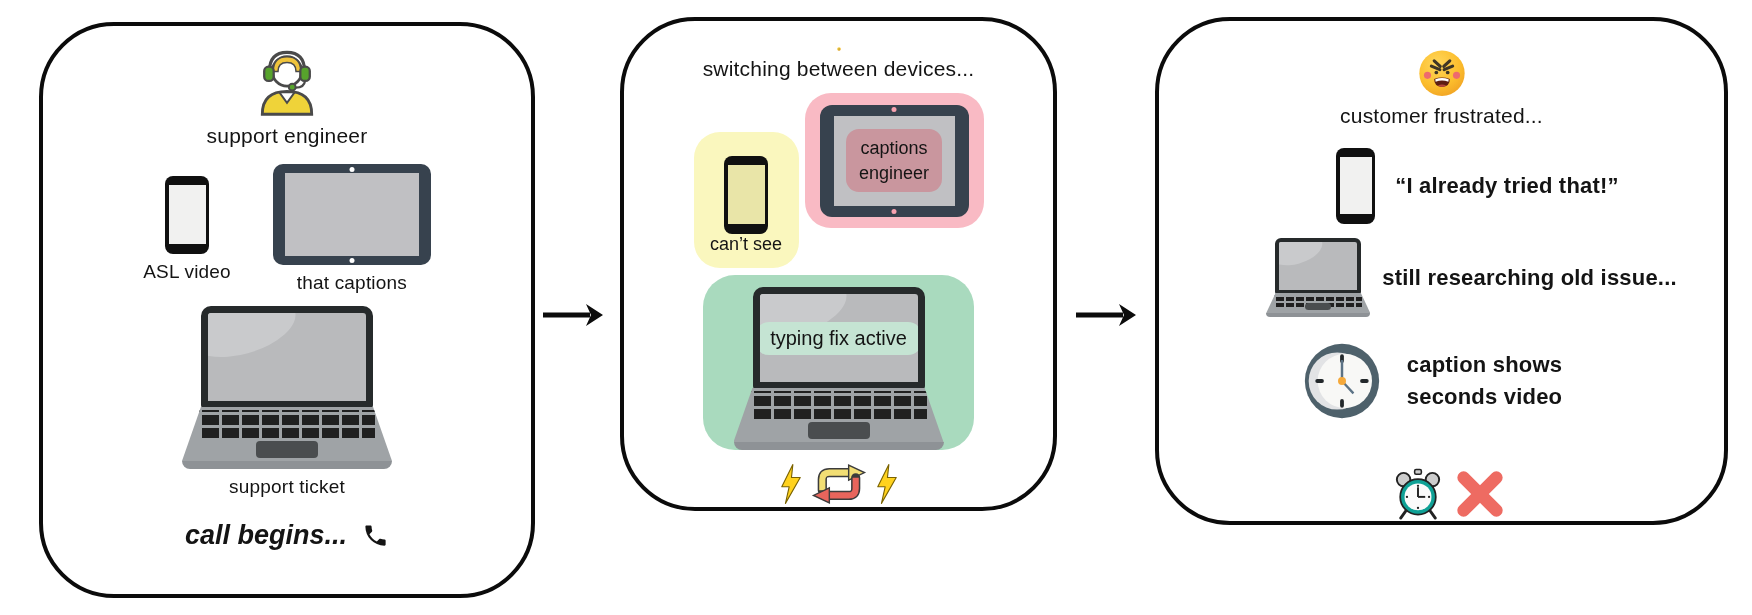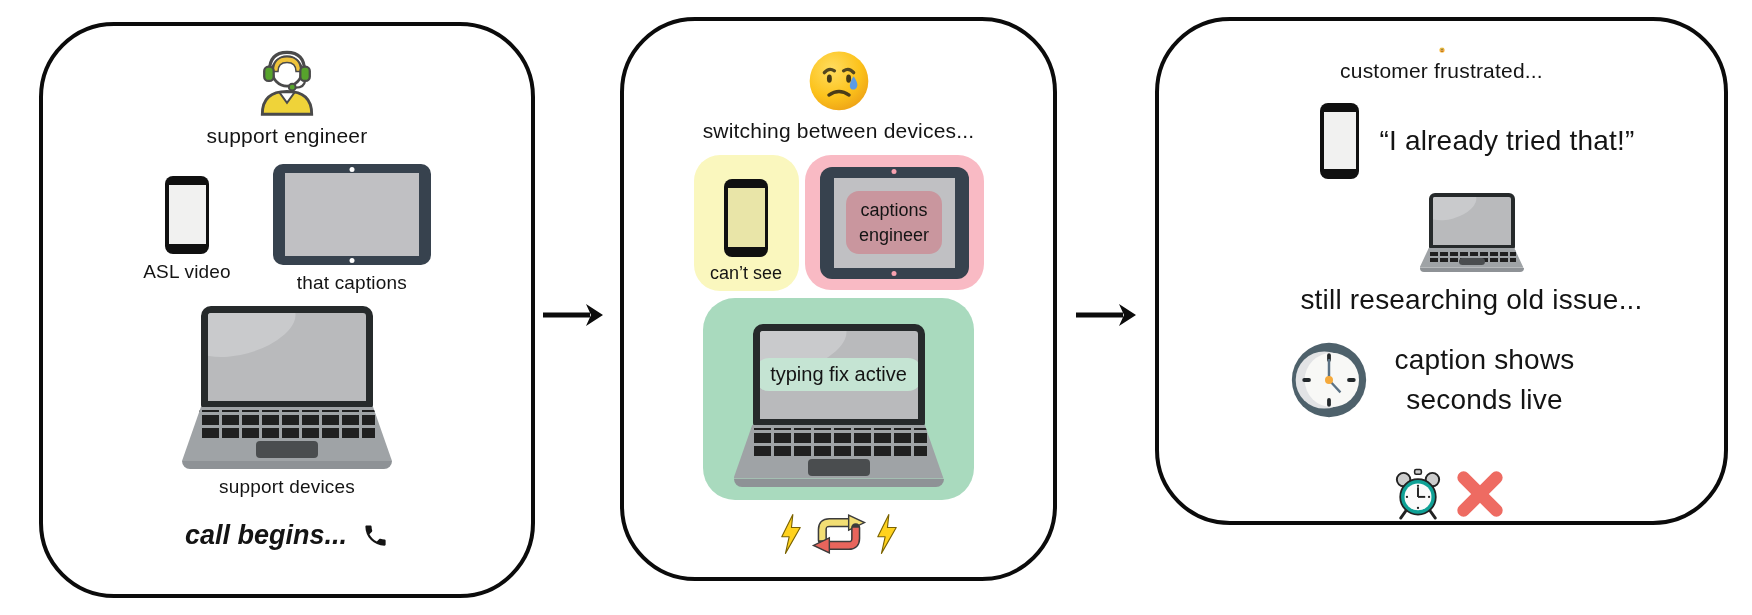--- a/index.html
+++ b/index.html
@@ -3,21 +3,21 @@
 <meta charset="utf-8">
 <style>
   * { margin:0; padding:0; box-sizing:border-box; }
   html,body { width:1752px; height:615px; background:#ffffff; overflow:hidden;
     font-family:"Liberation Sans","DejaVu Sans",sans-serif; color:#141414; }
   .stage { position:relative; width:1752px; height:615px; }
 
   .panel { position:absolute; background:#fff; border:4.5px solid #0b0b0b; border-radius:75px;
     display:flex; flex-direction:column; align-items:center; }
   .panel-1 { left:39px;  top:22px; width:496px; height:576px; padding-top:16px; }
-  .panel-2 { left:620px; top:17px; width:437px; height:564px; padding-top:26px; }
+  .panel-2 { left:620px; top:17px; width:437px; height:494px; padding-top:26px; }
   .panel-3 { left:1155px;top:17px; width:573px; height:508px; padding-top:26px; }
 
   .flow-arrow { position:absolute; }
   .flow-arrow-1 { left:542px;  top:302px; }
   .flow-arrow-2 { left:1075px; top:302px; }
 
   .caption { font-size:21px; font-weight:500; letter-spacing:.2px; }
   .heading { font-size:21px; font-weight:500; letter-spacing:.2px; margin-top:6px; }
 
   
@@ -62,41 +62,41 @@
   .p1-devices { display:flex; align-items:center; gap:42px; margin-top:16px; }
   .dev-col { display:flex; flex-direction:column; align-items:center; gap:7px; }
   .p1-tablet { width:158px; height:101px; }
   .p1-laptop { margin-top:12px; }
   .p1-footer { margin-top:22px; font-size:27px; font-style:italic; font-weight:600;
     display:flex; align-items:center; gap:15px; }
 
   
   .p2-cards { display:flex; align-items:flex-start; gap:6px; margin-top:12px; }
   .card-yellow { width:105px; height:136px; background:#faf7be; border-radius:26px;
-    display:flex; flex-direction:column; align-items:center; padding-top:24px; gap:6px; }
+    display:flex; flex-direction:column; align-items:center; padding-top:24px; gap:0;margin-top:39px; }
   .card-yellow .lbl { font-size:18px; font-weight:500; }
   .card-pink { width:179px; height:135px; background:#f9bac4; border-radius:26px;
     display:flex; align-items:center; justify-content:center; }
   .p2-tablet { width:149px; height:112px; border-radius:12px; }
   .p2-tablet .scr { left:14px; right:14px; top:11px; bottom:11px; }
   .rose-box { background:#c9969e; border-radius:13px; padding:7px 13px; text-align:center;
     font-size:18px; font-weight:500; line-height:1.35; }
   .card-green { width:271px; height:202px; background:#a9dabe; border-radius:32px; margin-top:7px;
     display:flex; align-items:center; justify-content:center; padding-top:12px; }
   .mint-pill { background:#c5e4d3; border-radius:14px; padding:5px 15px; font-size:20px;
     font-weight:500; position:relative; z-index:2; white-space:nowrap; }
   .p2-icons { display:flex; align-items:center; gap:7px; margin-top:11px; }
 
   
   .p3-row { display:flex; align-items:center; }
   .p3-row1 { margin-top:20px; gap:20px; transform:translateX(36px); }
-  .p3-row2 { margin-top:14px; gap:12px; transform:translateX(30px);flex-direction:column; }
+  .p3-row2 { margin-top:14px; gap:12px; transform:translateX(30px); }
   .p3-row3 { margin-top:24px; gap:24px;  transform:translateX(-10px); }
   .p3-row4 { margin-top:46px; gap:10px; transform:translateX(8px); }
-  .p3-text { font-size:28px; font-weight:400; letter-spacing:.2px; }
+  .p3-text { font-size:22px; font-weight:700; letter-spacing:.2px; }
   .p3-clock-lines { text-align:center; line-height:1.45; }
 </style>
 </head>
 <body>
 
 <div class="stage">
 
   <div class="panel panel-1">
     <svg width="78" height="76" viewBox="0 0 80 80">
       <path d="M14,76 Q14,52 40,52 Q66,52 66,76 Z" fill="#efd339" stroke="#4a4a4a" stroke-width="3"></path>
@@ -130,21 +130,21 @@
       <div class="laptop">
         <div class="lap-screen"></div>
         <div class="lap-base">
           <div class="lap-deck">
               <div class="lap-keys"></div>
               <div class="lap-pad"></div>
             </div>
           <div class="lap-lip"></div>
         </div>
       </div>
-      <div class="caption" style="font-size:19px;">support devices</div>
+      <div class="caption" style="font-size:19px;">support ticket</div>
     </div>
 
     <div class="p1-footer">
       <span>call begins...</span>
       <svg width="27" height="27" viewBox="0 0 24 24">
         <path fill="#141414" d="M6.62 10.79c1.44 2.83 3.76 5.14 6.59 6.59l2.2-2.2c.27-.27.67-.36 1.02-.24 1.12.37 2.33.57 3.57.57.55 0 1 .45 1 1V20c0 .55-.45 1-1 1-9.39 0-17-7.61-17-17 0-.55.45-1 1-1h3.5c.55 0 1 .45 1 1 0 1.25.2 2.45.57 3.57.11.35.03.74-.25 1.02l-2.2 2.2z"></path>
       </svg>
     </div>
   </div>
 
@@ -282,21 +282,21 @@
         <rect x="40" y="14" width="4" height="9" rx="2" fill="#23282b"></rect>
         <rect x="40" y="61" width="4" height="9" rx="2" fill="#23282b"></rect>
         <rect x="14" y="40" width="9" height="4" rx="2" fill="#23282b"></rect>
         <rect x="61" y="40" width="9" height="4" rx="2" fill="#23282b"></rect>
         <line x1="42" y1="42" x2="42" y2="20" stroke="#5b7285" stroke-width="2.6"></line>
         <line x1="42" y1="42" x2="54" y2="55" stroke="#5b7285" stroke-width="2.4"></line>
         <circle cx="42" cy="42" r="4.2" fill="#f5a93b"></circle>
       </svg>
       <div class="p3-text p3-clock-lines">
         <div>caption shows</div>
-        <div>seconds live</div>
+        <div>seconds video</div>
       </div>
     </div>
 
     <div class="p3-row p3-row4">
       <svg width="50" height="52" viewBox="0 0 52 54">
         <rect x="22.5" y="1.5" width="7" height="5" rx="1.5" fill="#cdcdcd" stroke="#222" stroke-width="1.6"></rect>
         <circle cx="11" cy="12" r="7" fill="#cdcdcd" stroke="#222" stroke-width="2"></circle>
         <circle cx="41" cy="12" r="7" fill="#cdcdcd" stroke="#222" stroke-width="2"></circle>
         <line x1="13" y1="45" x2="8" y2="52" stroke="#222" stroke-width="3" stroke-linecap="round"></line>
         <line x1="39" y1="45" x2="44" y2="52" stroke="#222" stroke-width="3" stroke-linecap="round"></line>

